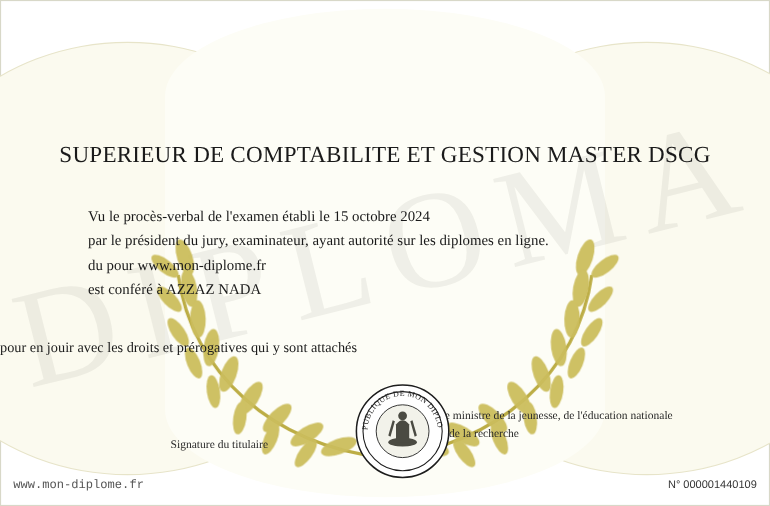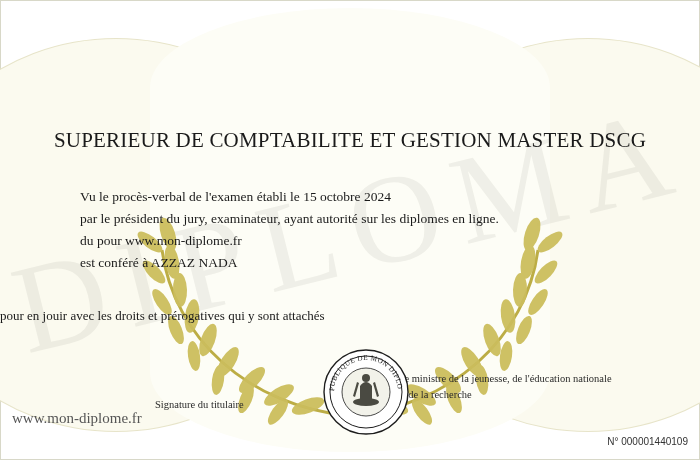--- a/index.html
+++ b/index.html
@@ -156,24 +156,24 @@
     left: 322px;
     top: 348px;
     width: 88px;
     height: 88px;
   }
 
   
   .footer-left {
     position: absolute;
     left: 12px;
-    top: 410px;
-    font-size: 15px;
+    top: 436px;
+    font-size: 11px;
     color: #555;
-    font-family: Liberation Serif, serif;
+    font-family: Liberation Mono, monospace;
   }
   .footer-right {
     position: absolute;
     right: 12px;
     top: 436px;
     font-size: 10px;
     color: #333;
     font-family: "Liberation Sans", sans-serif;
   }
 </style>

